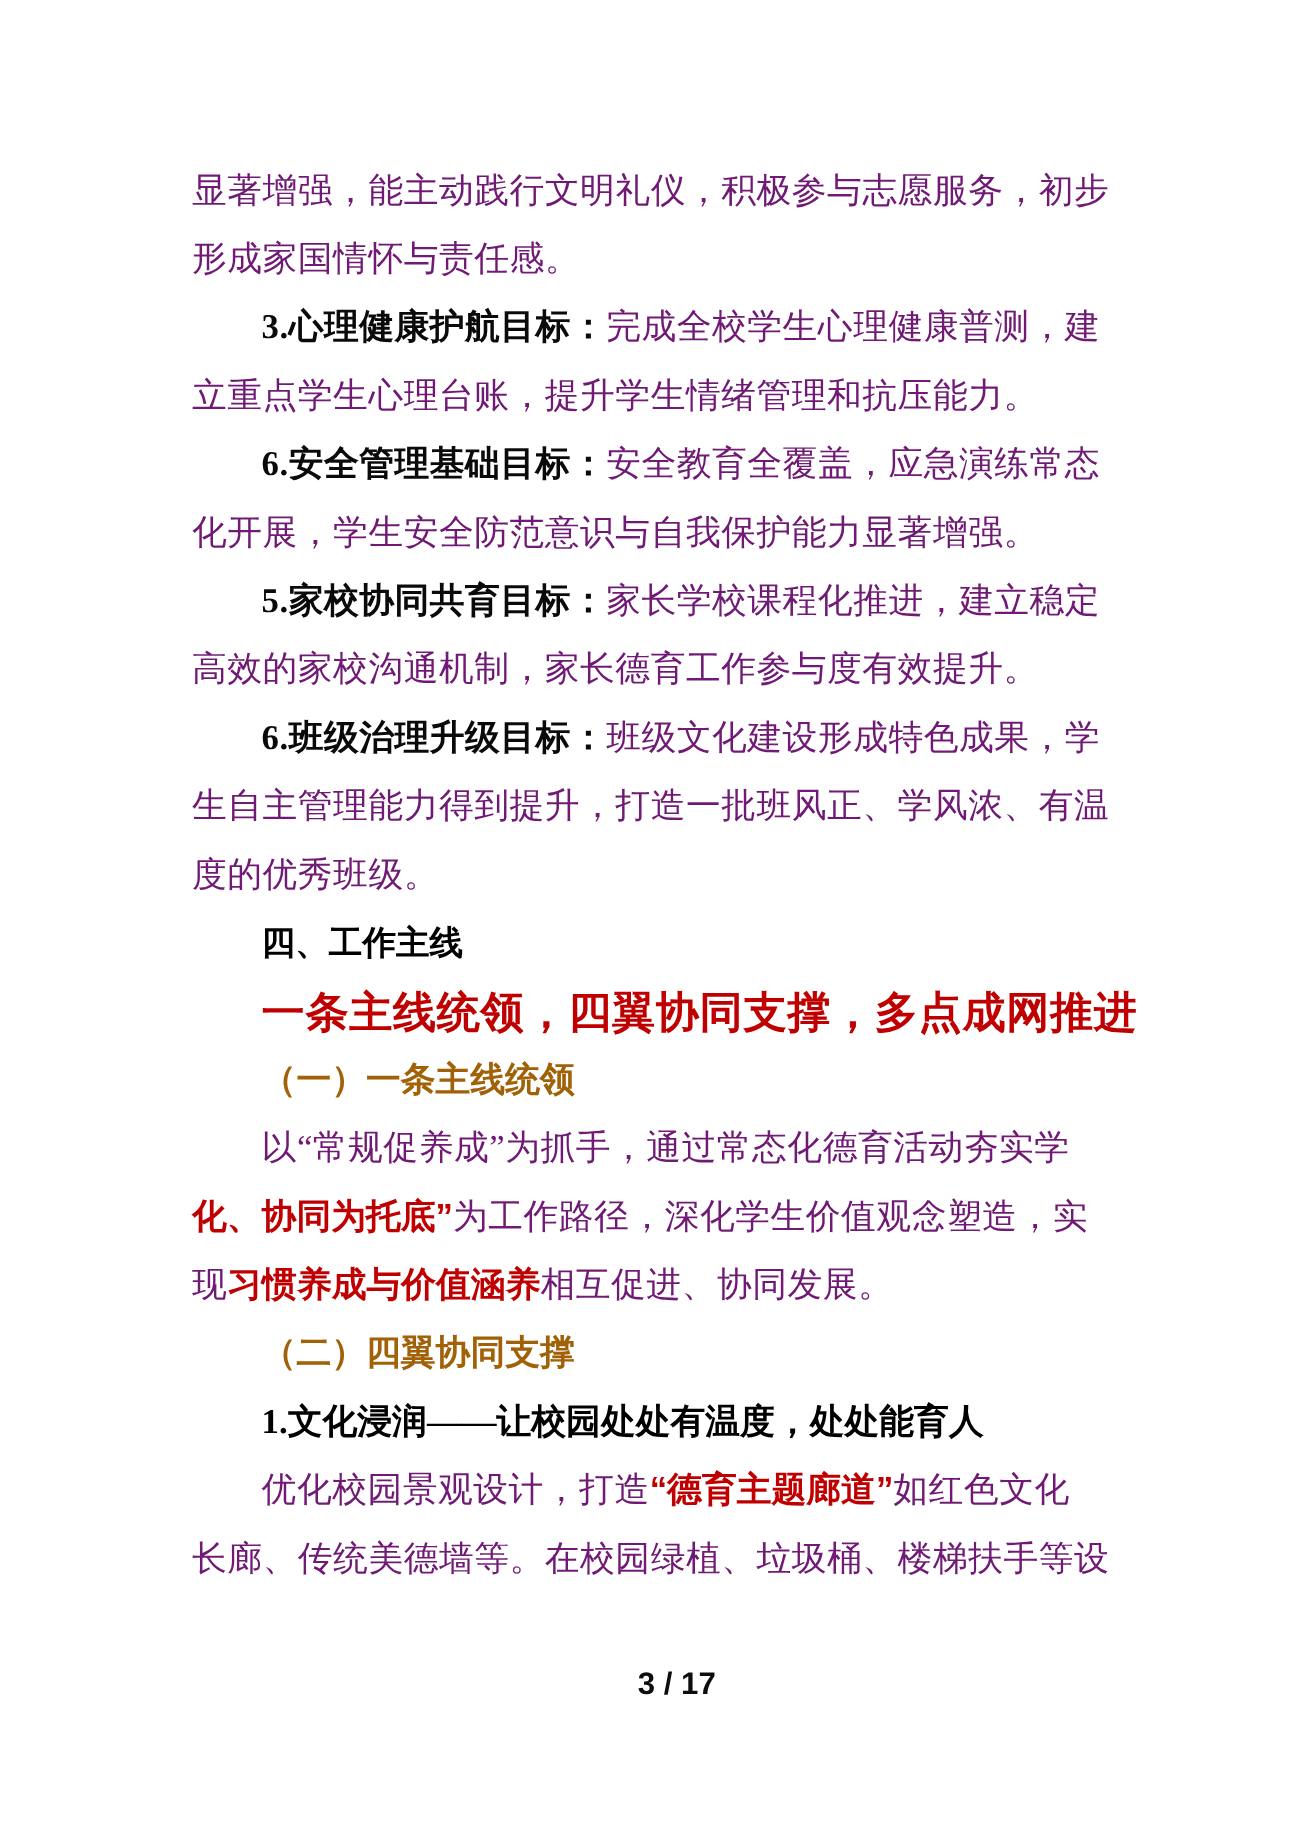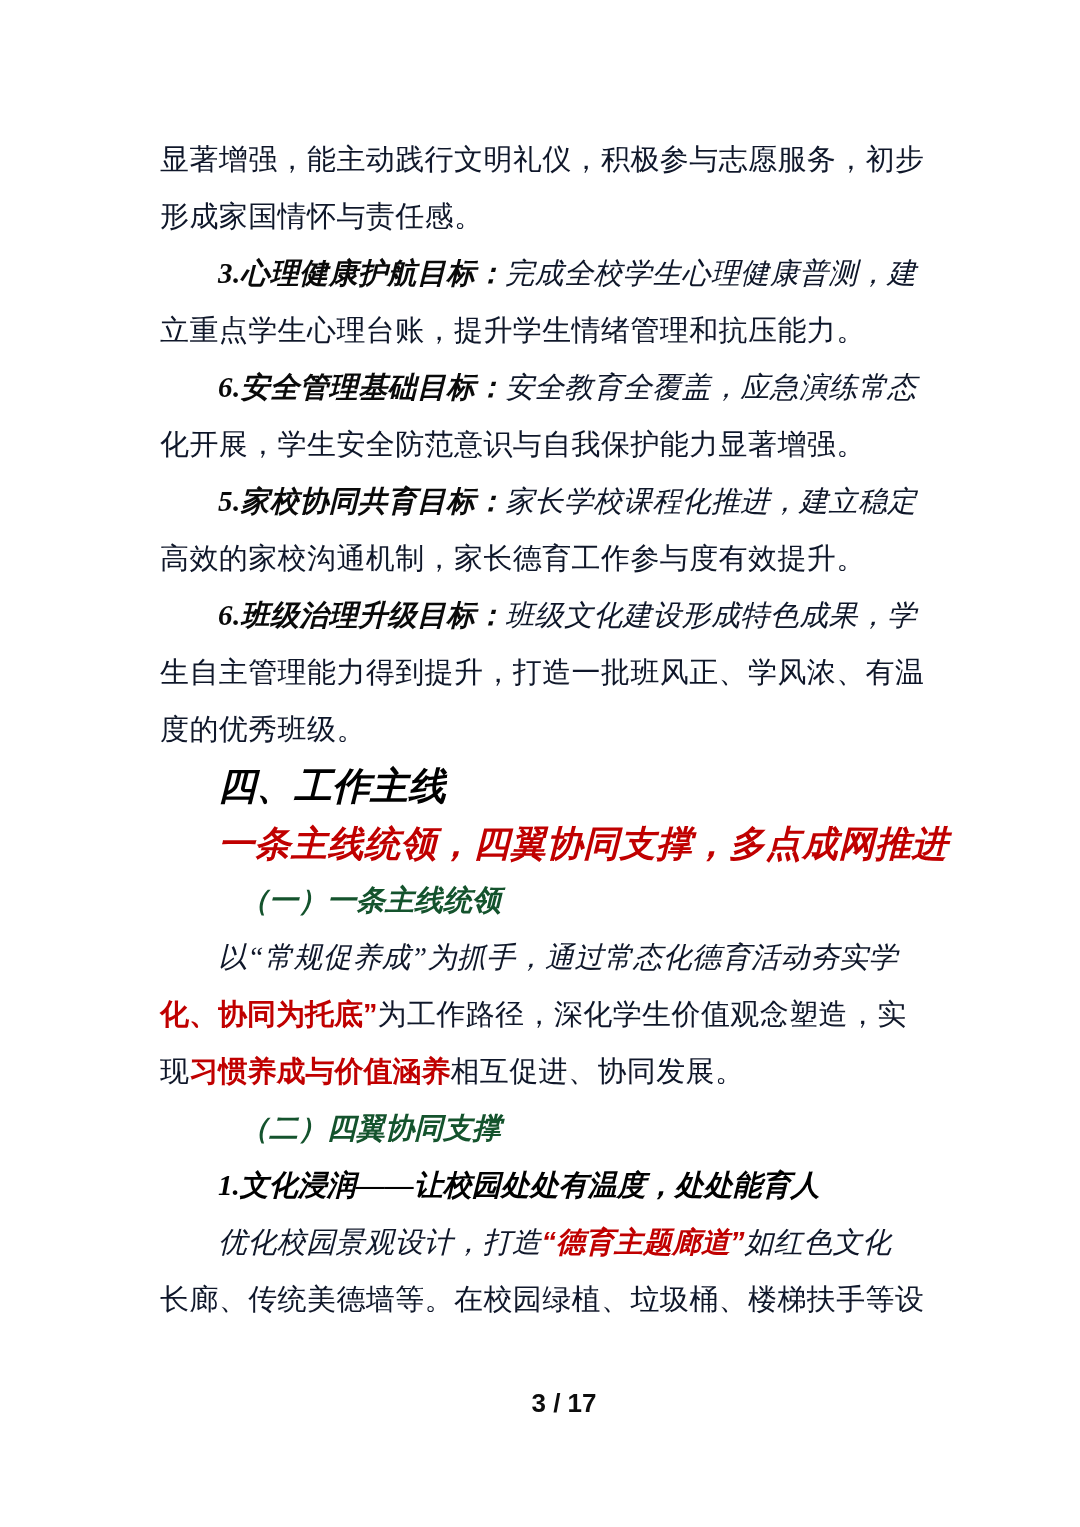--- a/index.html
+++ b/index.html
@@ -15,39 +15,38 @@
     position: absolute;
     left: 160px;
     top: 131px;
     width: 766px;
   }
   .line {
     height: 57px;
     line-height: 57px;
     white-space: nowrap;
   }
-  .indent { text-indent: 58px; font-style: italic; }
+  .indent { text-indent: 58px; }
   .r-body, .r-label {
     font-family: "Liberation Serif", "DejaVu Serif", serif;
-    color: #0f172a;
+    color: #701a75;
     letter-spacing: 0.4px;
   }
   .r-label { font-weight: 700; color: #0a0a0a; }
   .r-h1 {
     font-family: "Liberation Serif", "DejaVu Serif", serif;
     font-weight: 700;
     color: #000000;
-    font-size: 38px;
+    font-size: 28px;
   }
   .r-h2 {
     font-family: "Liberation Sans", "DejaVu Sans", sans-serif;
     font-weight: 700;
-    color: #14532d;
+    color: #a16207;
     font-size: 29px;
-    margin-left: 22px;
   }
   .r-h3 {
     font-family: "Liberation Serif", "DejaVu Serif", serif;
     font-weight: 700;
     color: #000000;
   }
   .r-red, .r-redline {
     font-family: "Liberation Sans", "DejaVu Sans", sans-serif;
     font-weight: 700;
     color: #c00000;

